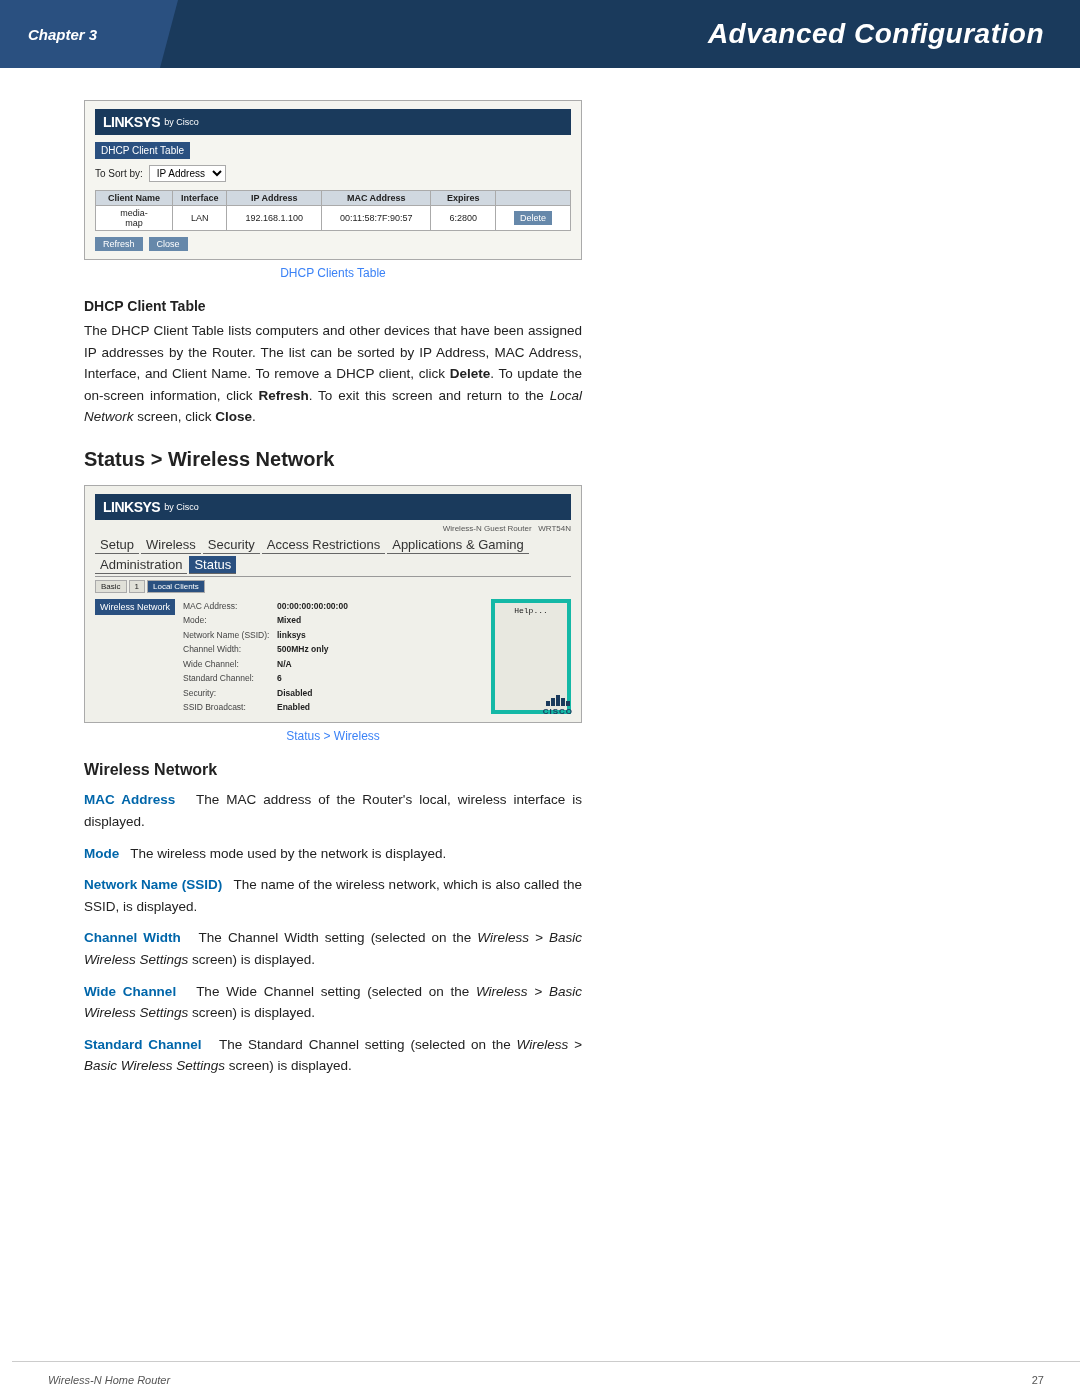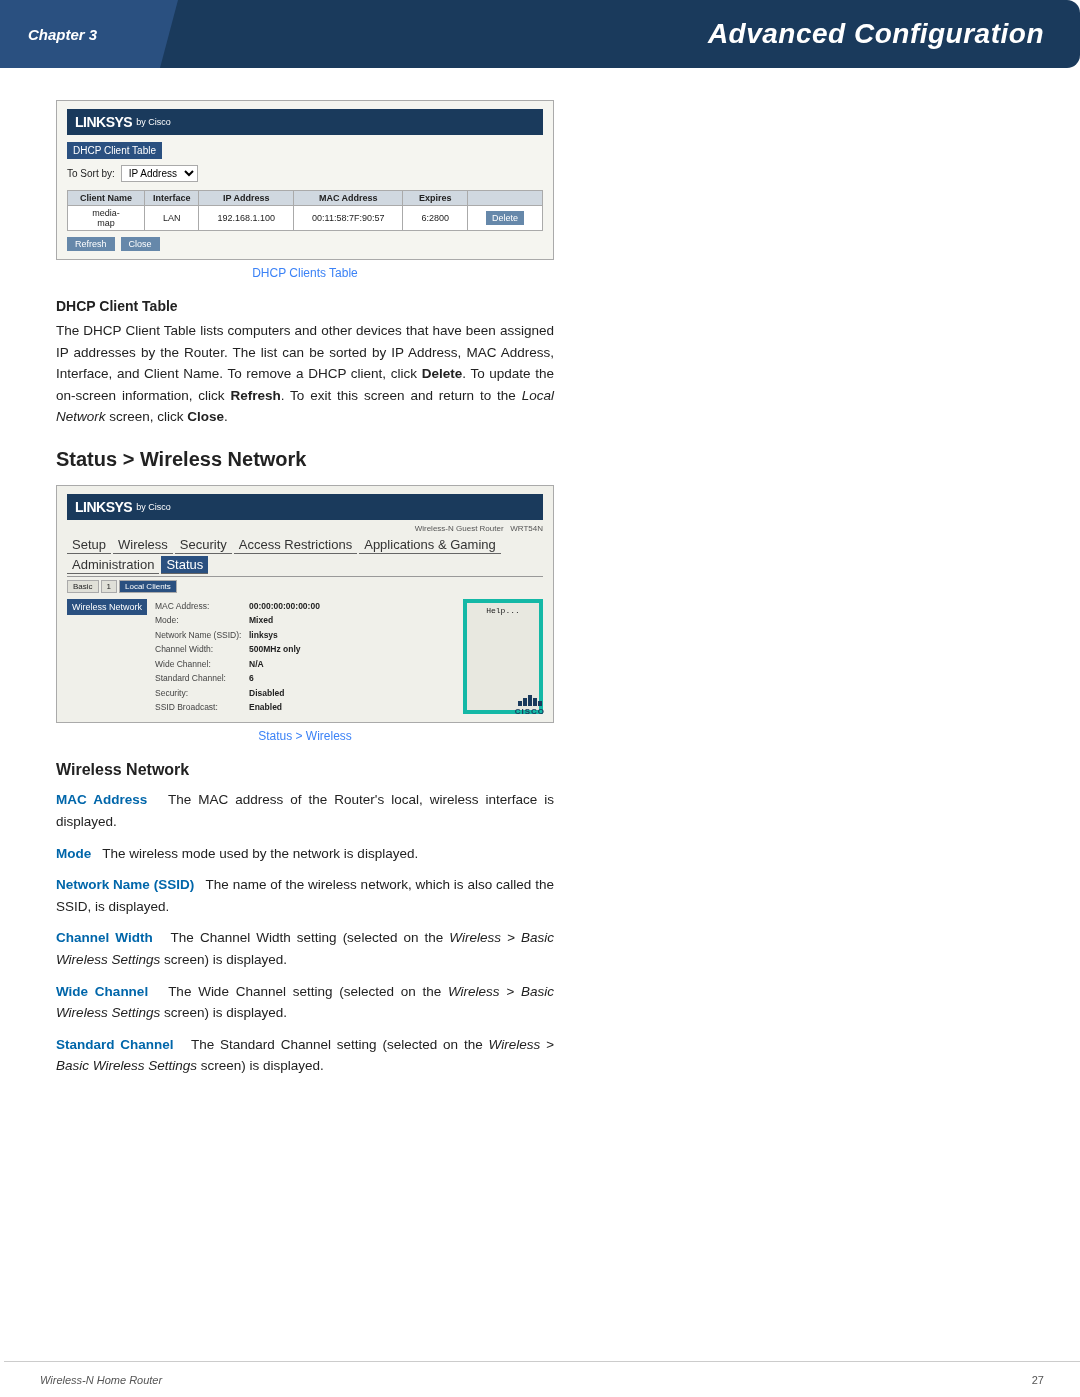--- a/index.html
+++ b/index.html
@@ -12,21 +12,20 @@
       min-height: 1397px;
       position: relative;
     }
 
     
     .header {
       display: flex;
       align-items: stretch;
       height: 68px;
       background: #1a3a5c;
-      border-radius: 13px;
     }
     .header-chapter {
       background: #2a5080;
       display: flex;
       align-items: center;
       padding: 0 28px;
       min-width: 160px;
       position: relative;
     }
     .header-chapter::after {
@@ -58,20 +57,21 @@
       font-weight: bold;
       font-style: italic;
       letter-spacing: 0.5px;
     }
 
     
     .main-content {
       display: flex;
       padding: 32px 36px 40px 56px;
       gap: 16px;
+      margin-left: 28px;
     }
     .left-col {
       flex: 0 0 530px;
       max-width: 530px;
       padding-right: 32px;
     }
     .right-col {
       flex: 1;
       padding-left: 8px;
     }
@@ -339,21 +339,21 @@
     }
     .right-field-name {
       font-weight: bold;
       color: #0066aa;
     }
 
     
     .footer {
       position: absolute;
       bottom: 0;
-      left: 4px;
+      left: 12px;
       right: 0;
       height: 36px;
       display: flex;
       align-items: center;
       justify-content: space-between;
       padding: 0 36px;
       border-top: 1px solid #ccc;
     }
     .footer-left {
       font-size: 11px;

